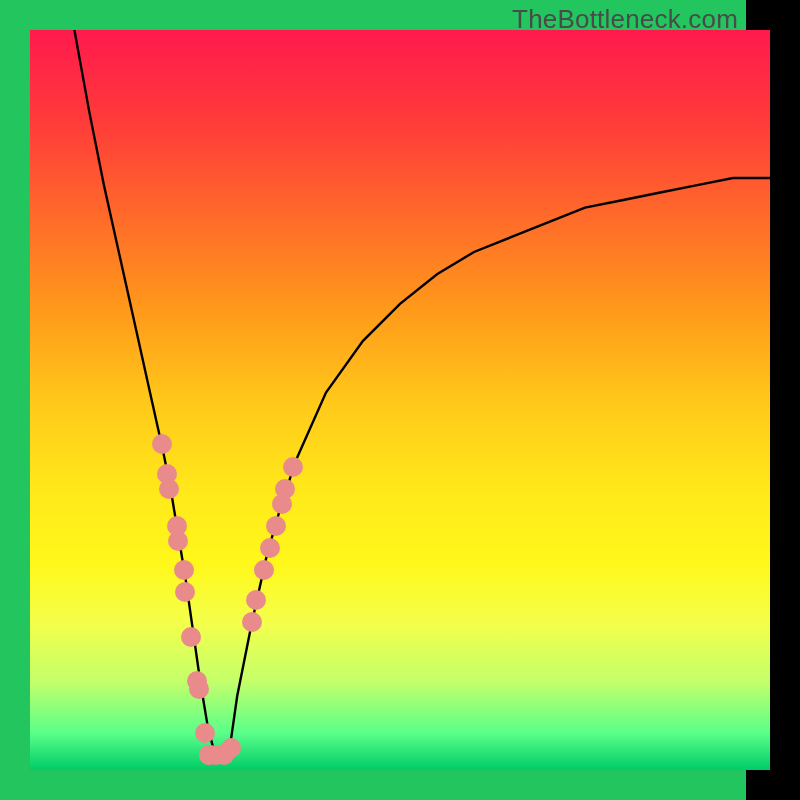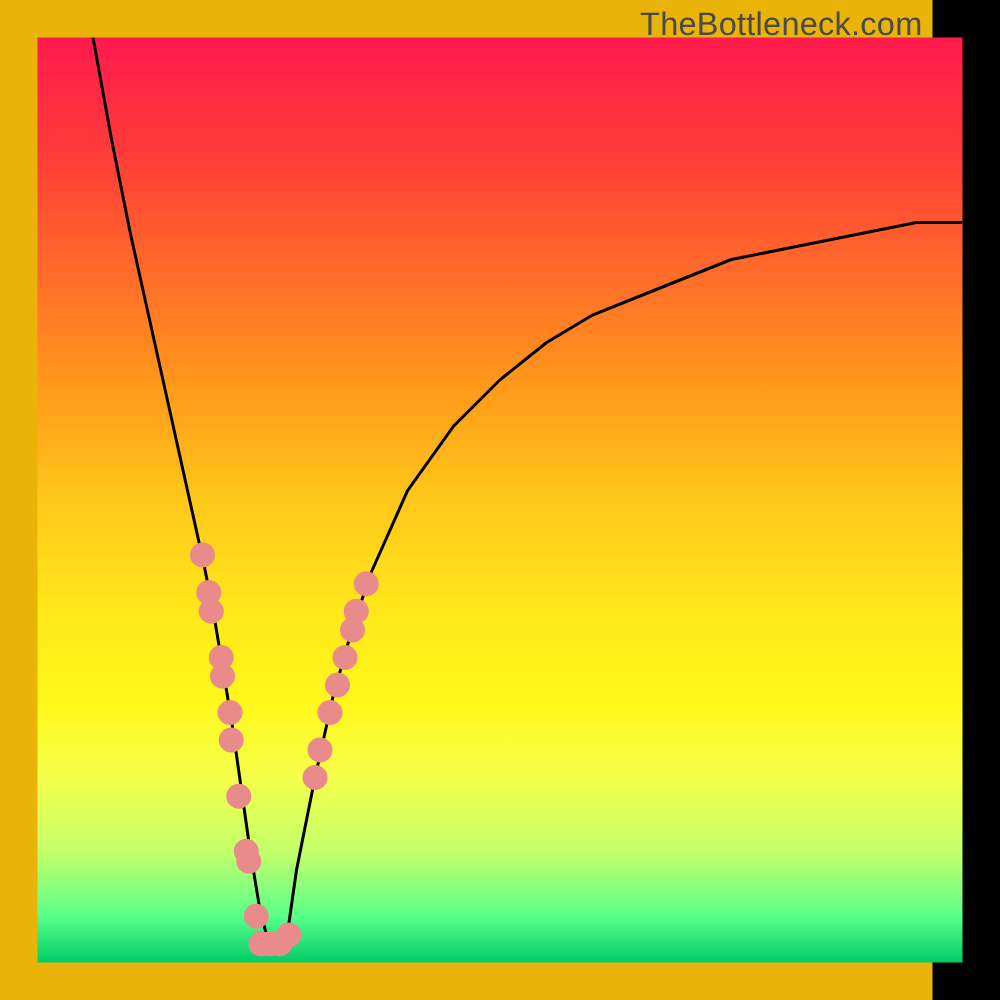--- a/index.html
+++ b/index.html
@@ -1,21 +1,21 @@
 <!DOCTYPE html>
 <html><head>
 <meta charset="utf-8">
 <style>
   * { margin: 0; padding: 0; box-sizing: border-box; }
   html, body { width: 800px; height: 800px; overflow: hidden; background: #000; }
   .frame {
     position: relative;
     width: 746px;
     height: 800px;
-    background: #eab308;
+    background: #22c55e;
   }
   .plot-area {
     position: absolute;
     left: 30px;
     top: 30px;
     width: 740px;
     height: 740px;
     background: linear-gradient(to bottom,
       #ff1a4d 0%,
       #ff3a3a 12%,

